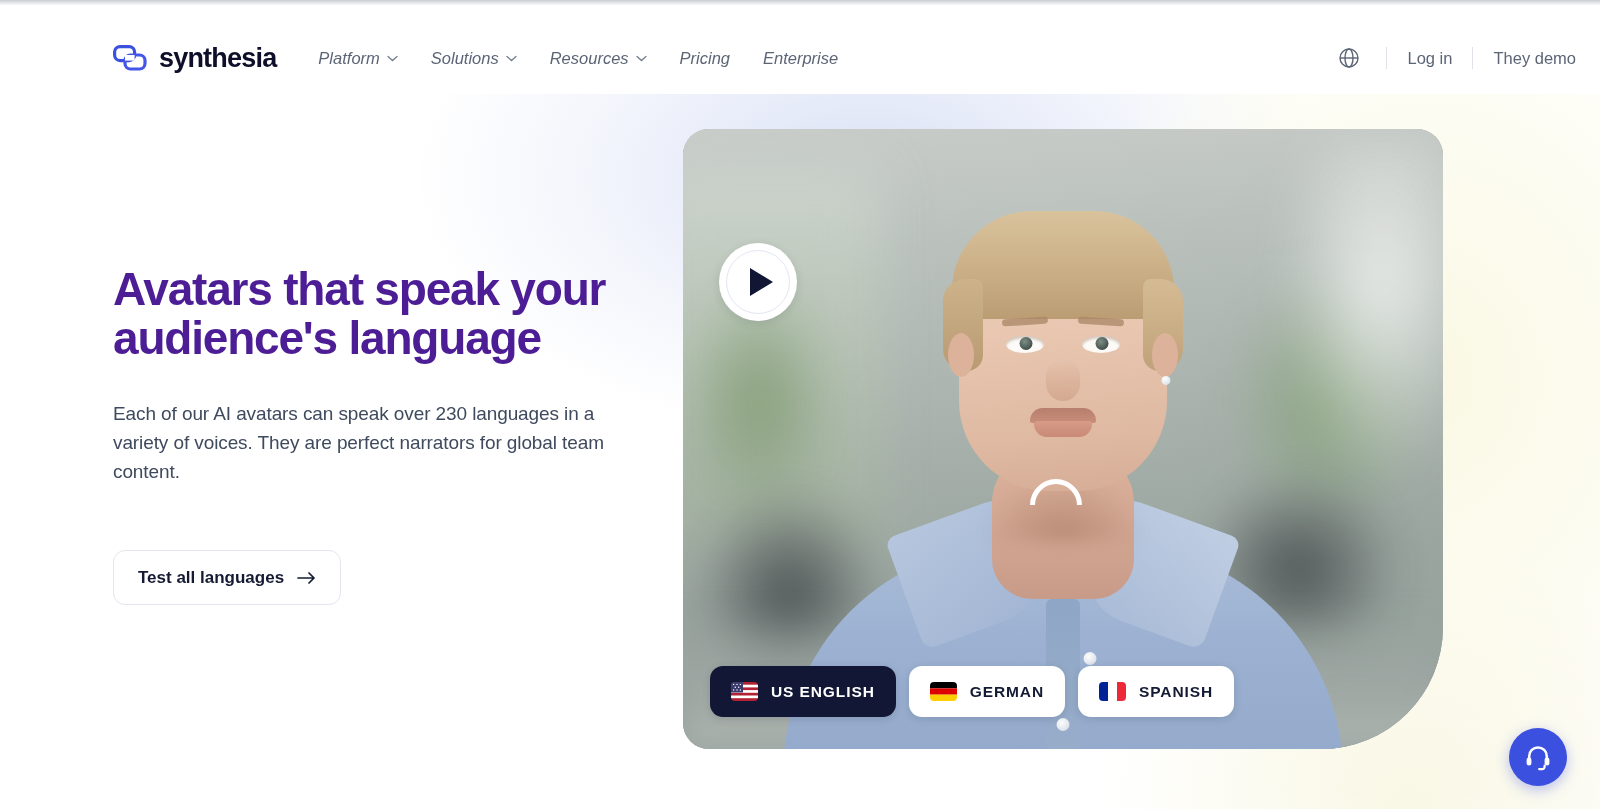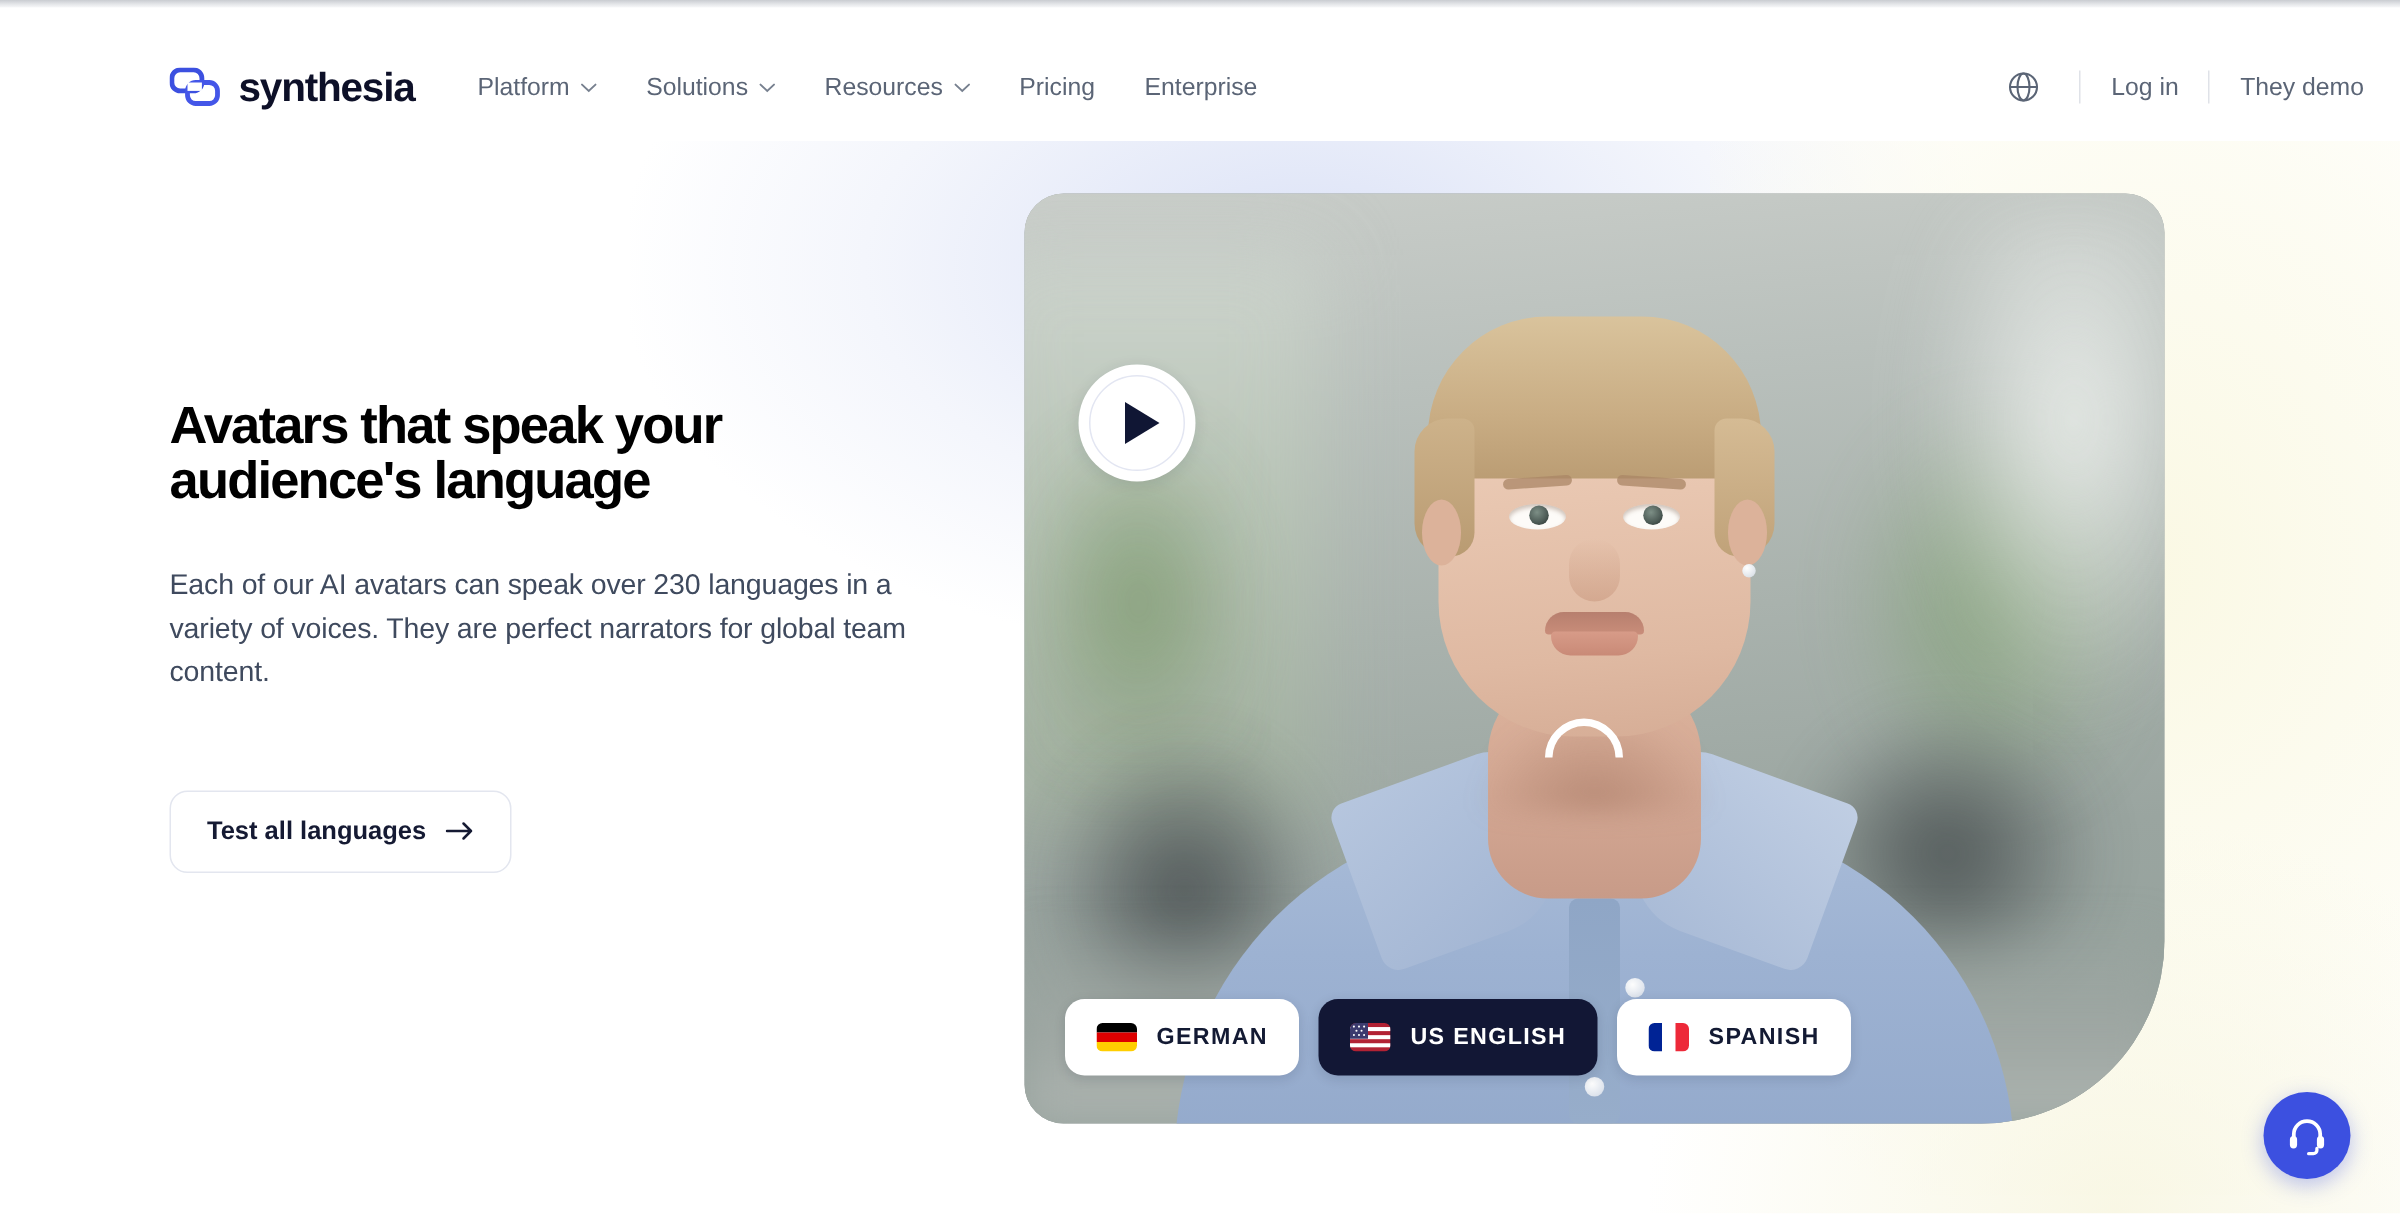--- a/index.html
+++ b/index.html
@@ -38,21 +38,21 @@
   .logo-word {
     font-size:27px; font-weight:bold; color:#0d1028;
     letter-spacing:-0.8px; line-height:1;
   }
 
   
   .nav { display:flex; align-items:center; gap:33px; margin-left:42px; }
   .nav-item {
     display:flex; align-items:center; gap:7px;
     font-size:16.5px; color:#5b6576; line-height:1;
-    cursor:pointer; white-space:nowrap;
+    cursor:pointer; white-space:nowrap;font-style:italic;
   }
   .chev { width:11px; height:7px; display:block; flex:none; }
 
   .header-right {
     margin-left:auto; display:flex; align-items:center; gap:0;
   }
   .globe-btn {
     width:34px; height:34px; display:flex; align-items:center; justify-content:center;
     cursor:pointer;
   }
@@ -91,21 +91,21 @@
     position:absolute; bottom:-260px; right:-120px; width:620px; height:520px;
     background:radial-gradient(ellipse at 50% 50%, rgba(247,245,222,0.8) 0%, rgba(255,255,255,0) 72%);
     pointer-events:none;
   }
 
   
   .hero-copy {
     position:absolute; left:113px; top:188px; width:540px;
   }
   .hero-title {
-    font-size:35px; font-weight:bold; color:#000000;
+    font-size:46px; font-weight:bold; color:#4c1d95;
     line-height:1.07; letter-spacing:-1.2px;
   }
   .hero-sub {
     margin-top:37px;
     font-size:19px; color:#3f4a5e; line-height:1.52; width:520px;
     letter-spacing:-0.1px;
   }
   .test-btn {
     margin-top:63px;
     display:inline-flex; align-items:center; gap:13px;
@@ -469,29 +469,20 @@
 
       <div class="spinner"></div>
 
       <button class="play-btn">
         <span class="play-ring"></span>
         <span class="play-tri"></span>
       </button>
 
       <div class="chips">
 
-        <div class="chip">
-          <svg class="flag" viewBox="0 0 27 19">
-            <rect width="27" height="6.34" fill="#000000"></rect>
-            <rect y="6.34" width="27" height="6.33" fill="#dd0000"></rect>
-            <rect y="12.67" width="27" height="6.33" fill="#ffce00"></rect>
-          </svg>
-          <span>GERMAN</span>
-        </div>
-
         <div class="chip active">
           <svg class="flag" viewBox="0 0 27 19">
             <rect width="27" height="19" fill="#b22234"></rect>
             <rect y="2.7" width="27" height="2.7" fill="#ffffff"></rect>
             <rect y="8.1" width="27" height="2.7" fill="#ffffff"></rect>
             <rect y="13.5" width="27" height="2.7" fill="#ffffff"></rect>
             <rect width="12" height="10.5" fill="#3c3b6e"></rect>
             <circle cx="2.6" cy="2.4" r="0.7" fill="#fff"></circle>
               <circle cx="6" cy="2.4" r="0.7" fill="#fff"></circle>
               <circle cx="9.4" cy="2.4" r="0.7" fill="#fff"></circle>
@@ -499,20 +490,29 @@
               <circle cx="7.7" cy="5.2" r="0.7" fill="#fff"></circle>
             <circle cx="2.6" cy="8" r="0.7" fill="#fff"></circle>
               <circle cx="6" cy="8" r="0.7" fill="#fff"></circle>
               <circle cx="9.4" cy="8" r="0.7" fill="#fff"></circle>
           </svg>
           <span>US ENGLISH</span>
         </div>
 
         <div class="chip">
           <svg class="flag" viewBox="0 0 27 19">
+            <rect width="27" height="6.34" fill="#000000"></rect>
+            <rect y="6.34" width="27" height="6.33" fill="#dd0000"></rect>
+            <rect y="12.67" width="27" height="6.33" fill="#ffce00"></rect>
+          </svg>
+          <span>GERMAN</span>
+        </div>
+
+        <div class="chip">
+          <svg class="flag" viewBox="0 0 27 19">
             <rect width="9" height="19" fill="#002395"></rect>
             <rect x="9" width="9" height="19" fill="#ffffff"></rect>
             <rect x="18" width="9" height="19" fill="#ed2939"></rect>
           </svg>
           <span>SPANISH</span>
         </div>
 
 
       </div>
     </div>

